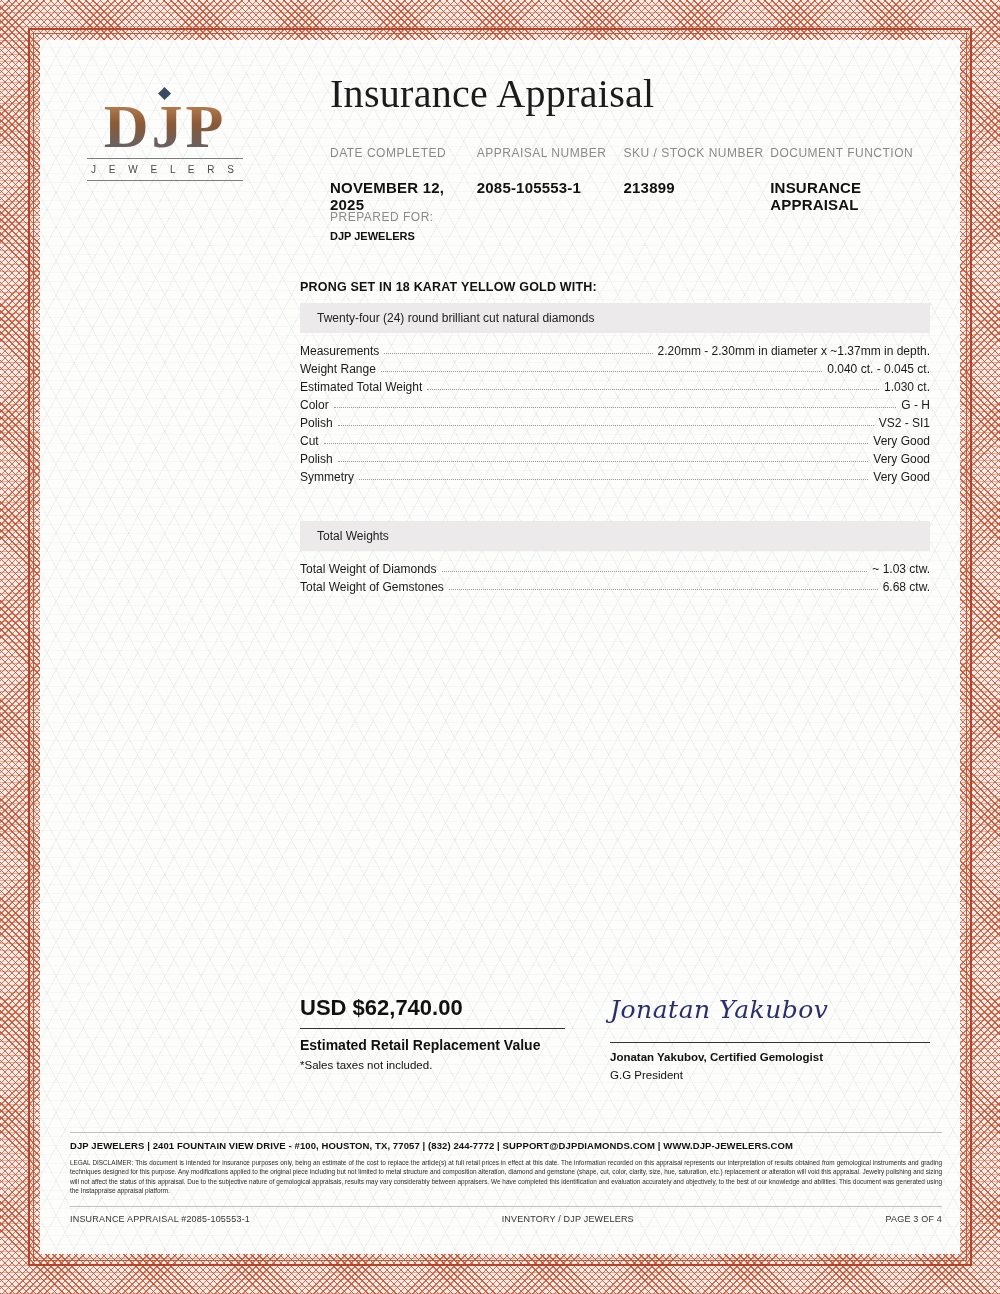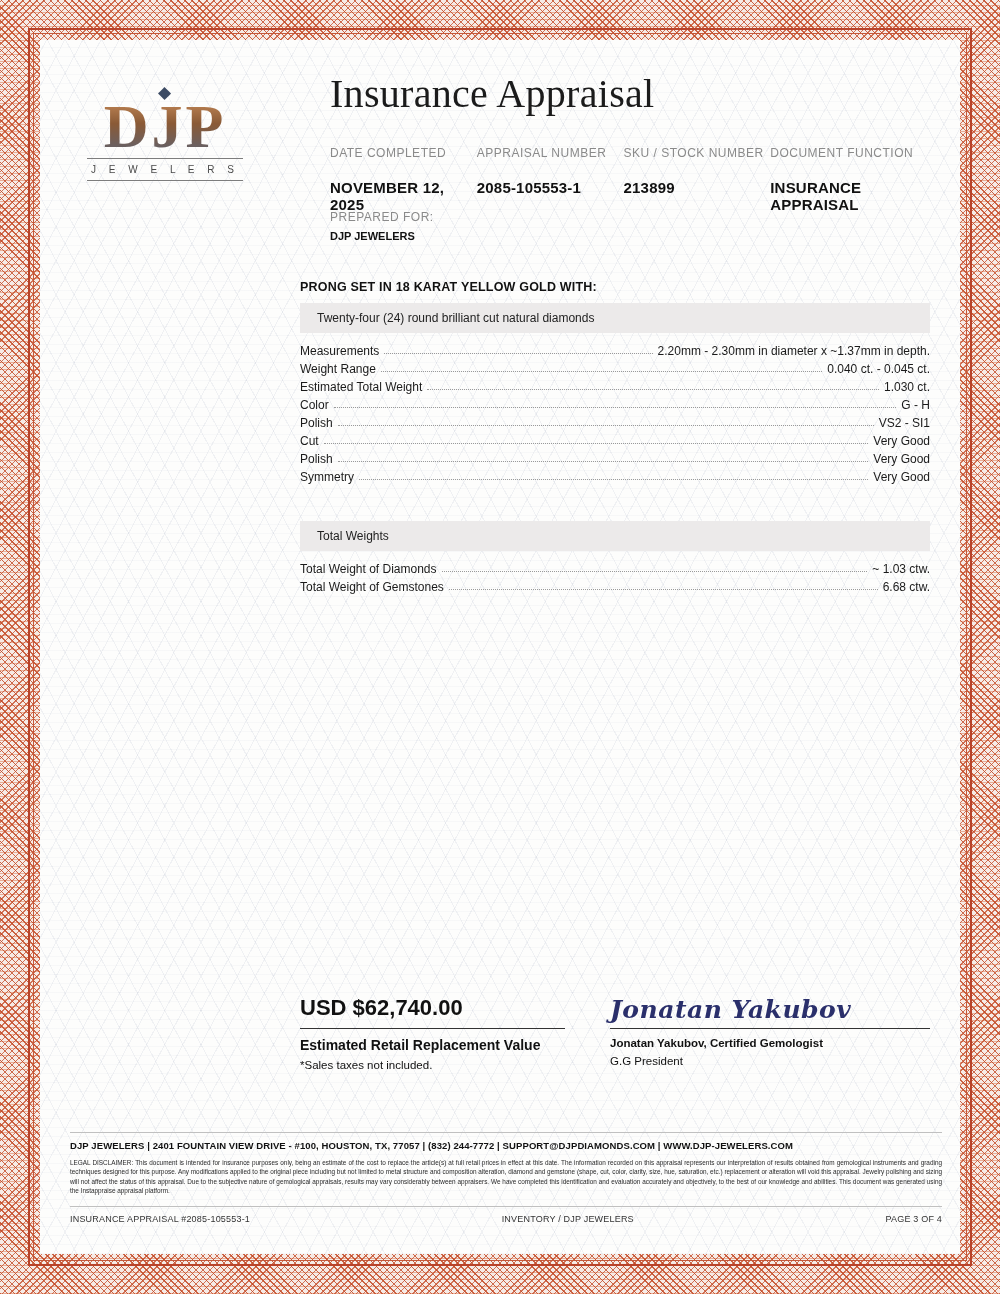--- a/index.html
+++ b/index.html
@@ -217,24 +217,23 @@
     font-size: 11.5px;
     color: #111;
     margin-top: 6px;
   }
   .sig-col { width: 320px; }
   .sig-script {
     font-family: "DejaVu Serif", serif;
     font-style: italic;
     font-size: 25px;
     color: #2a2f6b;
-    padding-bottom: 4px;
+    padding-bottom: 18px;
     border-bottom: 1px solid #333;
     letter-spacing: 0.5px;
-    font-weight: bold;
   }
   .sig-name {
     font-size: 11.5px;
     font-weight: bold;
     color: #111;
     margin-top: 8px;
   }
   .sig-role {
     font-size: 11.5px;
     color: #111;

